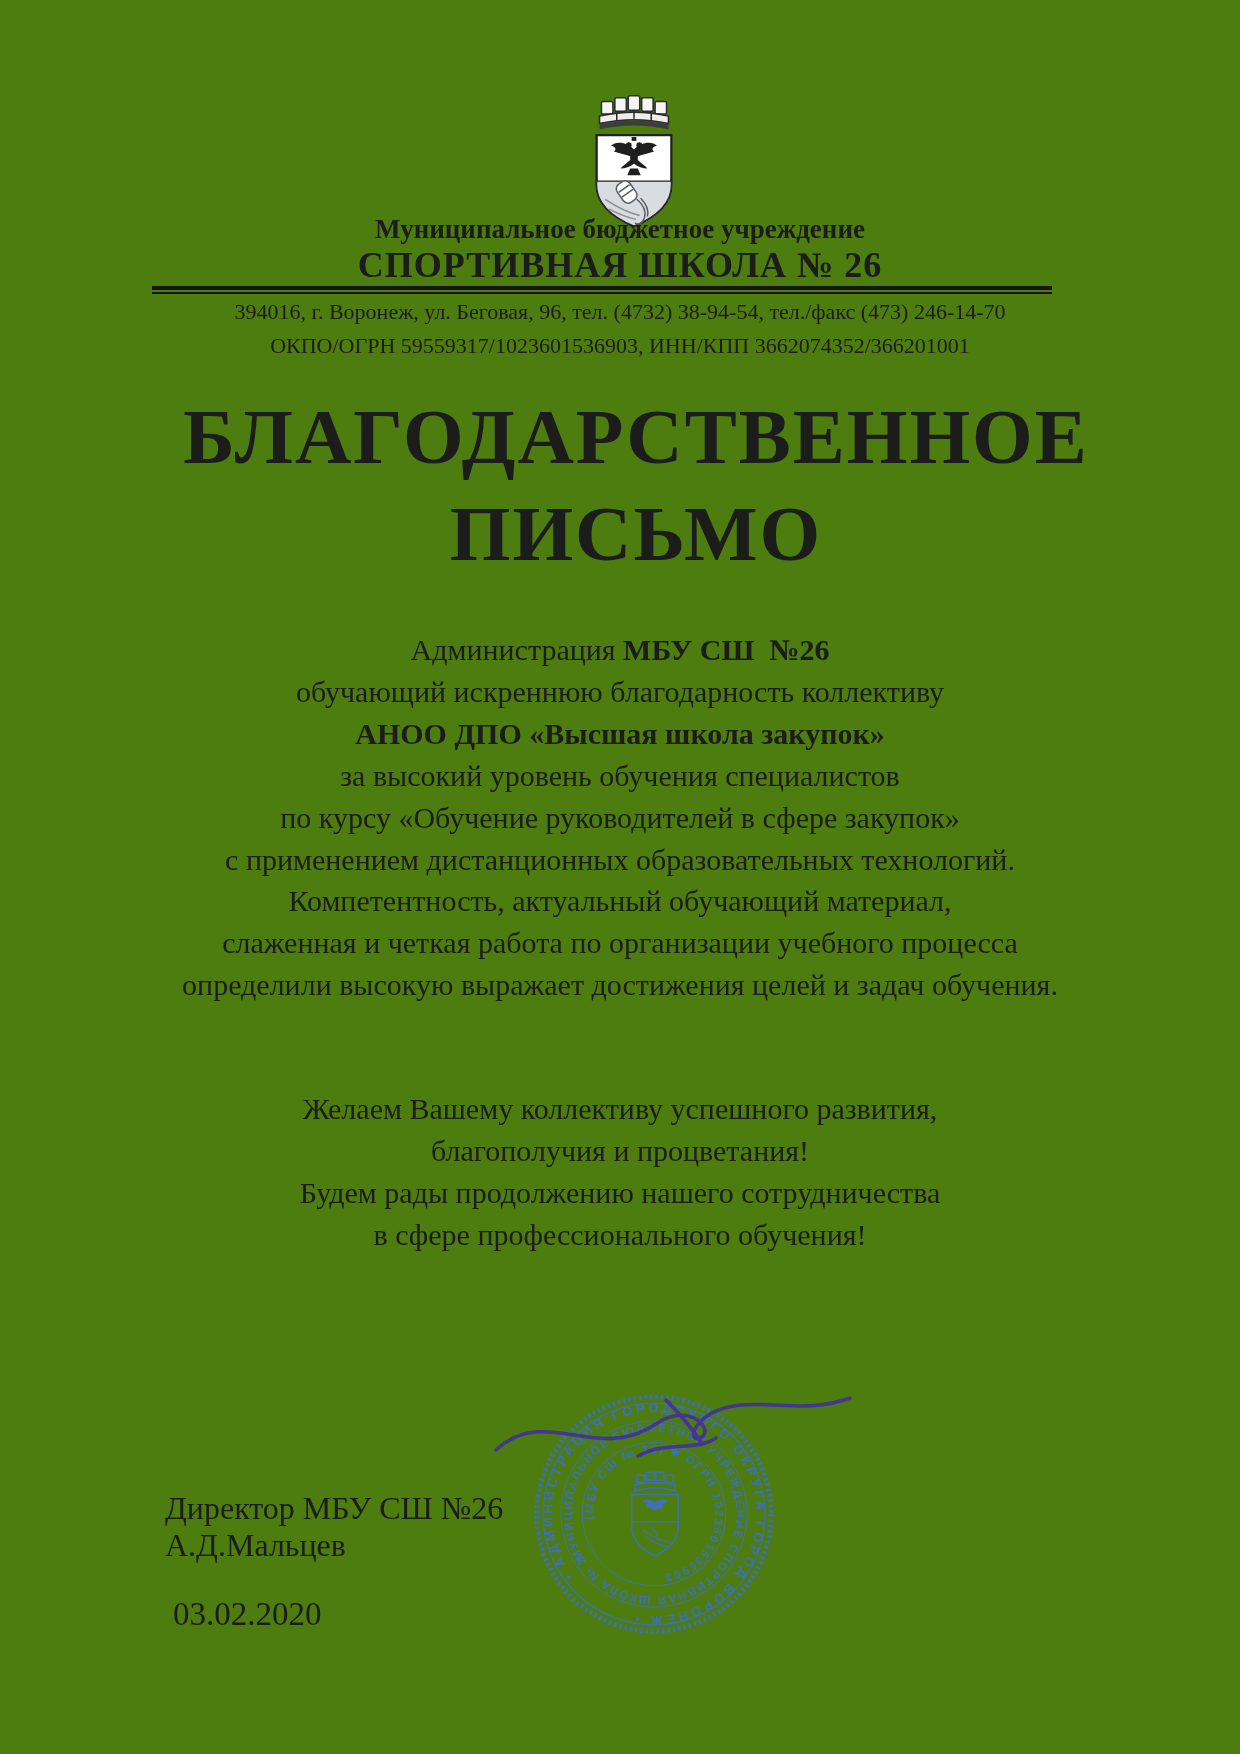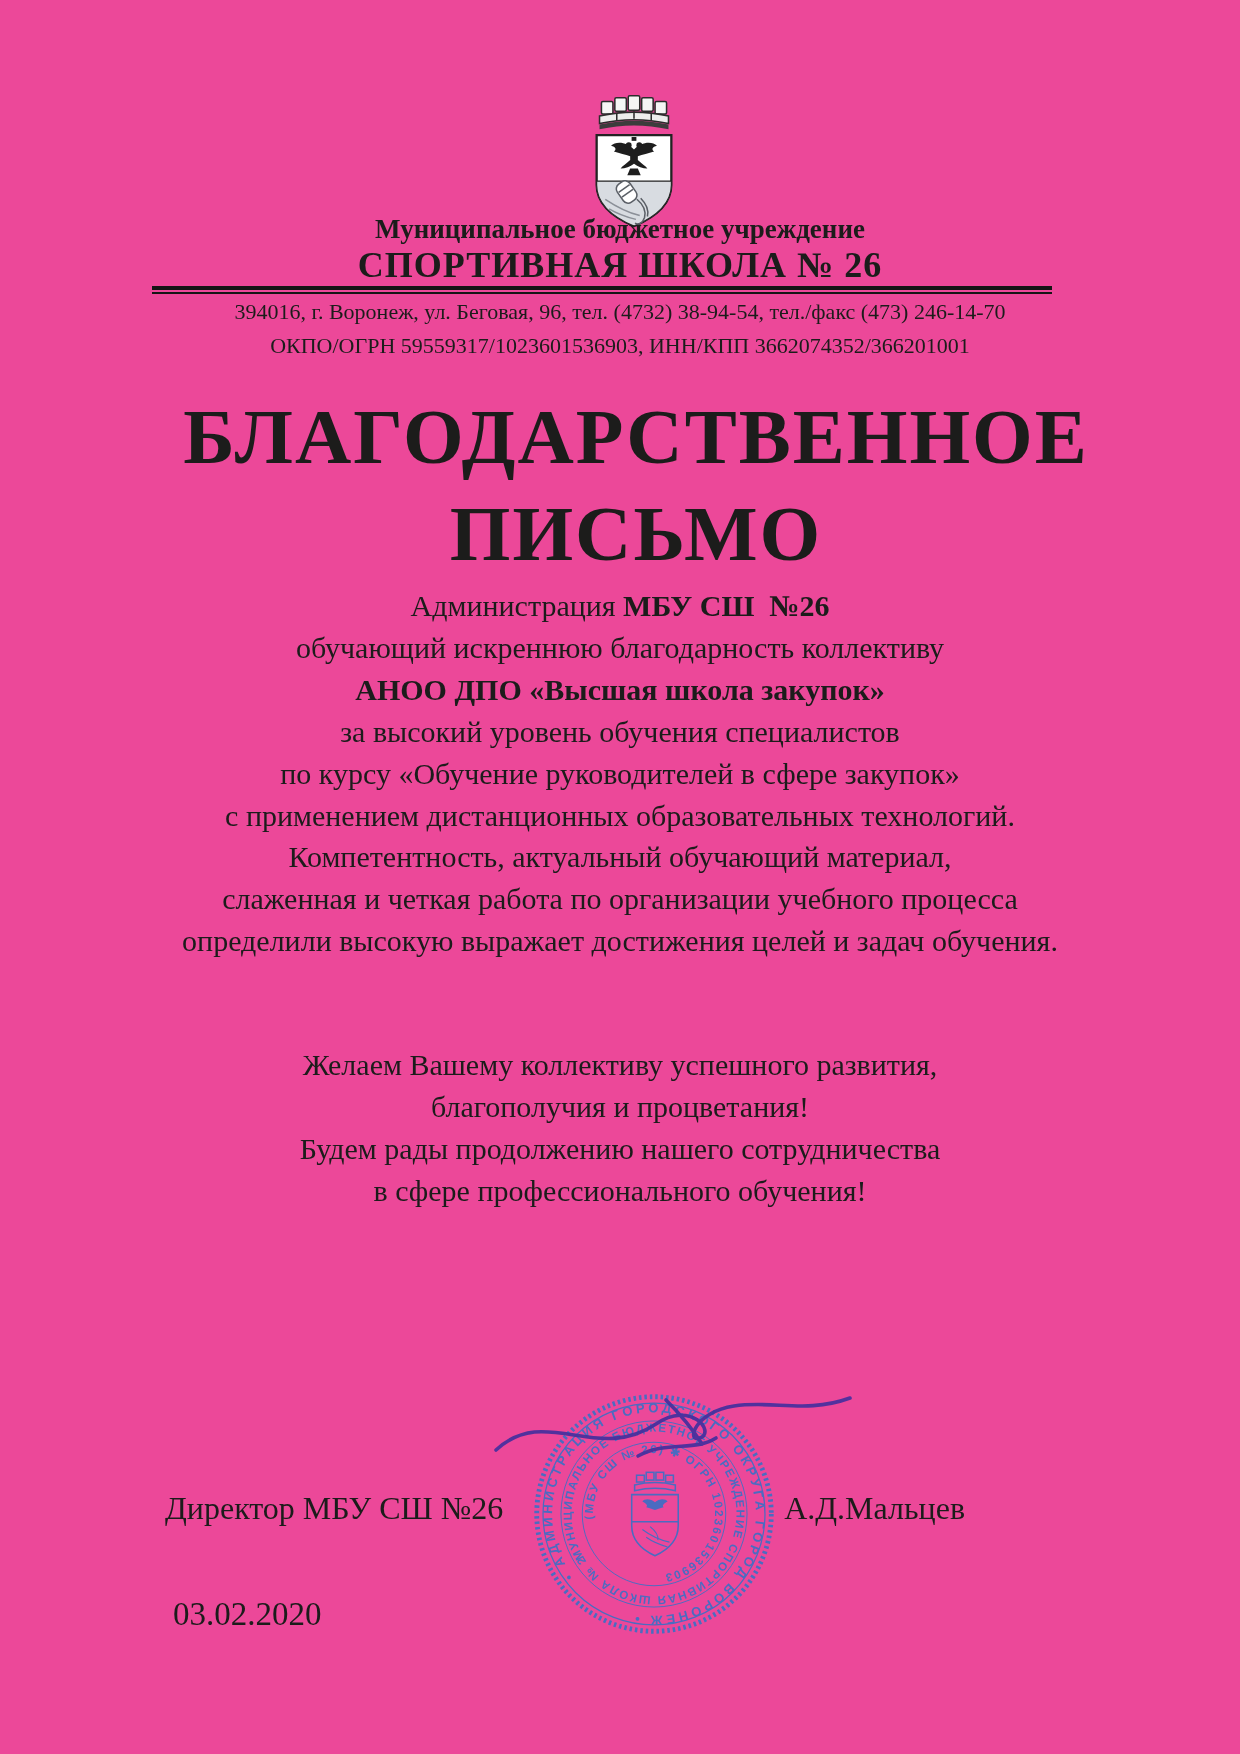--- a/index.html
+++ b/index.html
@@ -5,41 +5,41 @@
   :root{
     --text:#1c1c1b;
     --stamp-blue:#3e6fc5;
     --ink-purple:#44309e;
   }
   html,body{margin:0;padding:0;background:#e8e8e8;}
   .page{
     position:relative;
     width:1240px;height:1754px;
     margin:0 auto;
-    background:#ec4899;
+    background:#4d7c0f;
     font-family:"Liberation Serif","DejaVu Serif",serif;
     color:var(--text);
     overflow:hidden;
   }
   .abs{position:absolute;}
   .centered{text-align:center;}
   .emblem{left:586px;top:92px;}
   .org-type{left:20px;top:214px;width:1200px;font-size:27px;font-weight:bold;}
   .org-name{left:20px;top:244px;width:1200px;font-size:36px;font-weight:bold;letter-spacing:1px;}
   .header-rule{left:152px;top:286px;width:900px;height:2px;border-top:4px solid #151515;border-bottom:2px solid #151515;}
   .contact-line{left:20px;top:299px;width:1200px;font-size:22px;}
   .registry-line{left:20px;top:333px;width:1200px;font-size:22px;}
   .letter-title{left:0;top:388px;width:1240px;font-size:78px;font-weight:bold;line-height:97px;letter-spacing:2px;margin-left:16px;}
-  .para{left:20px;width:1200px;font-size:30px;line-height:42px;}
+  .para{left:20px;width:1200px;font-size:30px;line-height:42px;margin-top:44px;}
   .p1{top:585px;}
   .p2{top:836px;}
   .p3{top:1044px;}
   .bold{font-weight:bold;}
   .keepspace{white-space:pre-wrap;}
-  .sig-row{left:165px;top:1490px;width:800px;display:flex;justify-content:space-between;font-size:32px;}
+  .sig-row{left:165px;top:1490px;width:800px;display:flex;justify-content:center;font-size:32px;flex-direction:column;}
   .letter-date{left:165px;top:1596px;font-size:33px;margin-left:8px;}
   .stamp-wrap{left:528px;top:1388px;width:252px;height:252px;opacity:.92;}
   .signature-wrap{left:488px;top:1370px;width:372px;height:122px;}
   svg{display:block;}
 </style>
 </head>
 <body>
 
 <div class="page">
 

